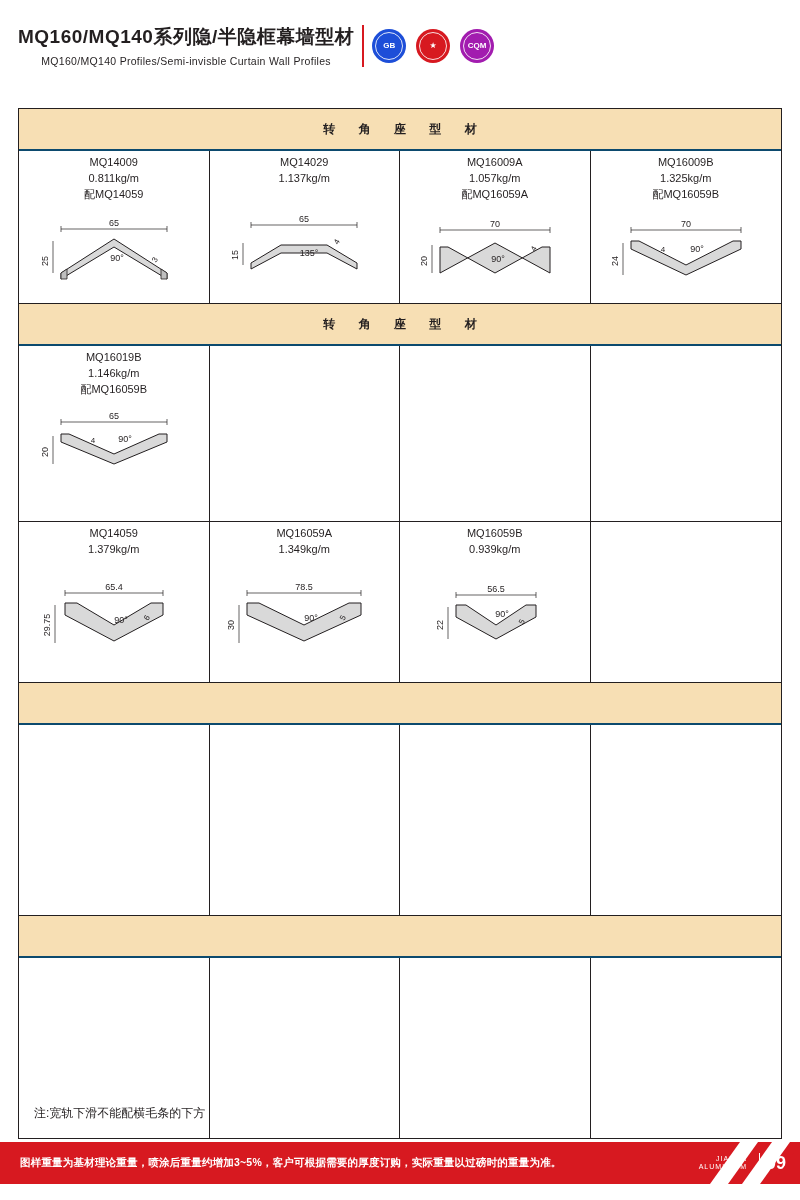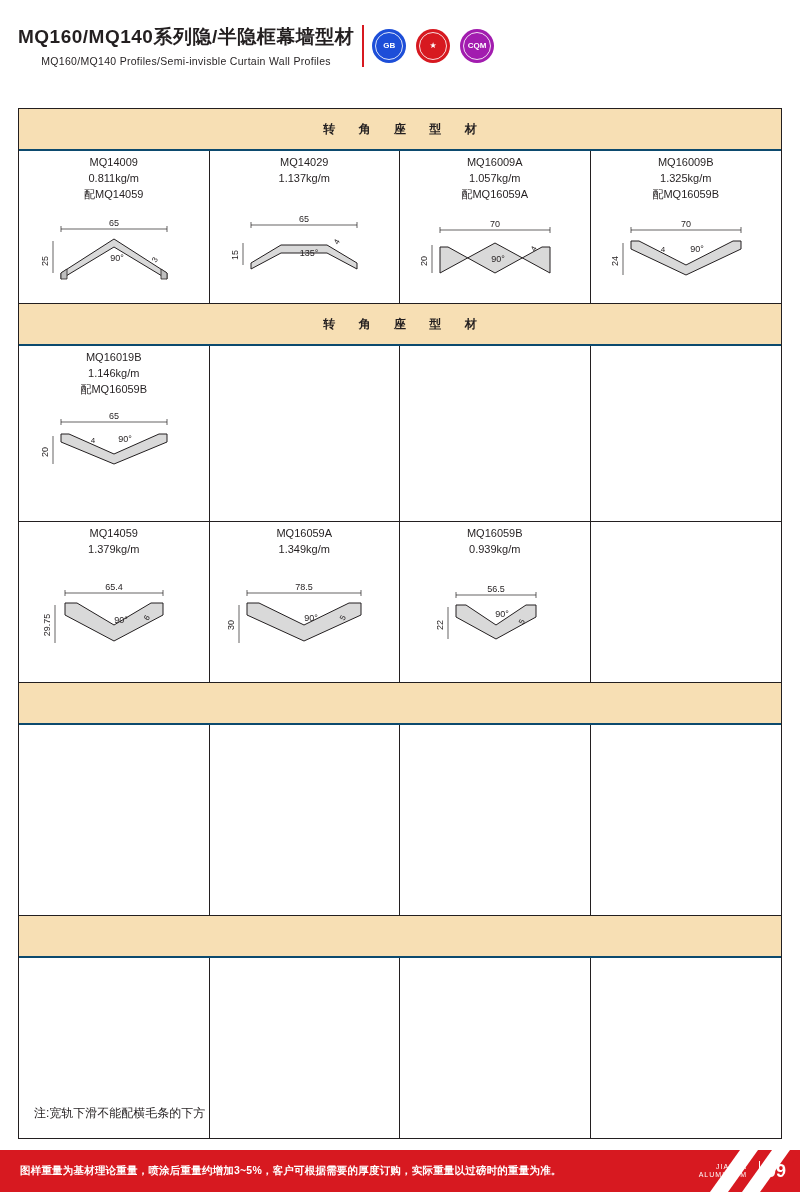--- a/index.html
+++ b/index.html
@@ -92,21 +92,21 @@
   .r5{height:180px;}
 
   
   .note{
     position:absolute;left:18px;top:1105px;
     font-size:12px;color:#231f20;margin-left:16px;
   }
 
   
   .footer{
-    position:absolute;left:0;bottom:8px;width:800px;height:42px;
+    position:absolute;left:0;bottom:16px;width:800px;height:42px;
     background:#d71920;
     display:flex;align-items:center;
   }
   .footer-text{
     color:#ffffff;font-size:10.5px;font-weight:bold;
     margin-left:20px;letter-spacing:0.2px;
   }
   .footer-right{
     position:absolute;right:14px;top:0;height:42px;
     display:flex;align-items:center;gap:8px;

